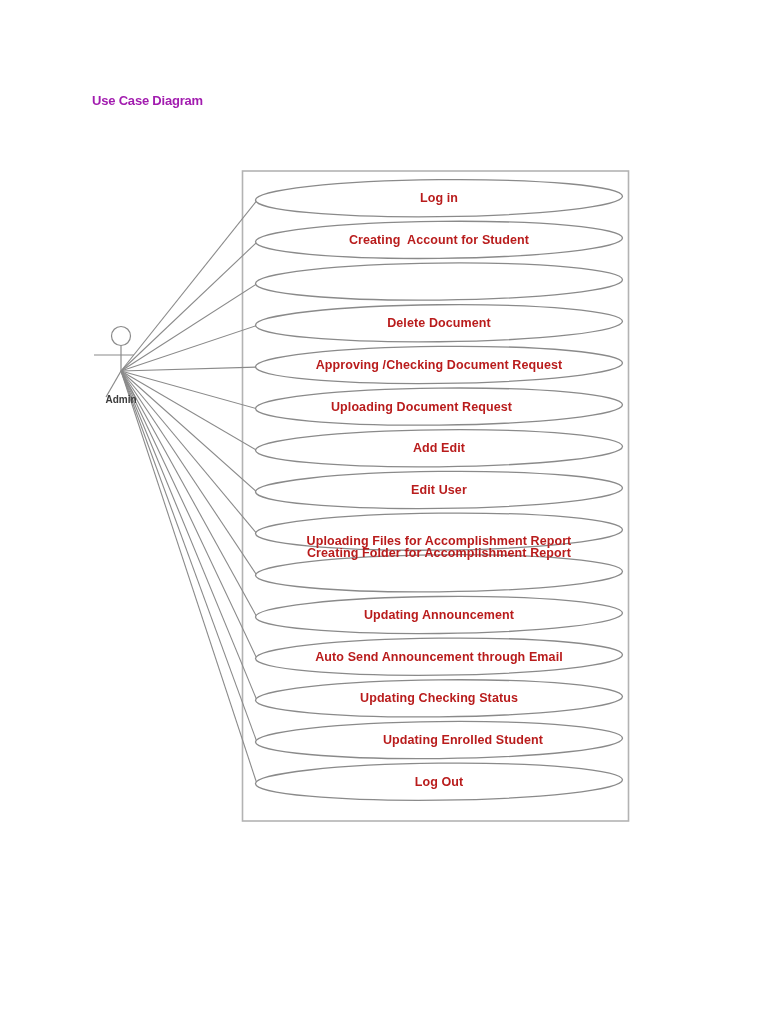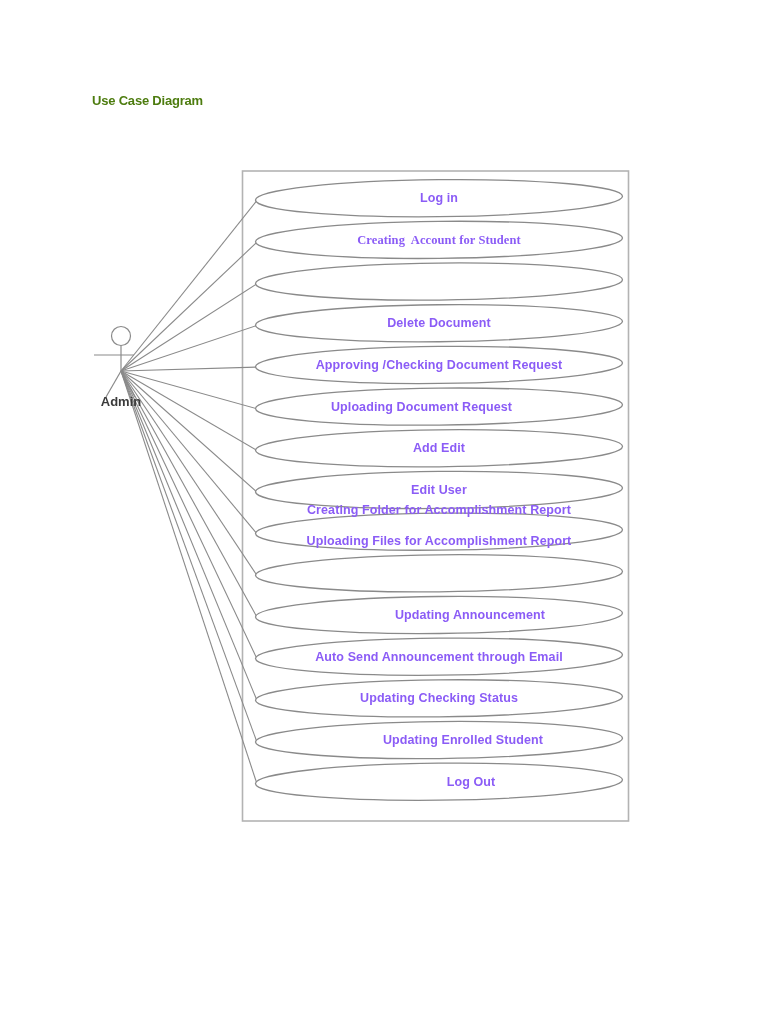--- a/index.html
+++ b/index.html
@@ -12,45 +12,45 @@
   .page {
     position: relative;
     width: 768px; height: 1024px;
     background: #ffffff;
   }
   .doc-title {
     position: absolute;
     left: 92px; top: 93px;
     font-size: 13px;
     font-weight: 700;
-    color: #4d7c0f;
+    color: #a21caf;
     letter-spacing: -0.2px;
   }
   #diagram-svg {
     position: absolute;
     left: 0; top: 0;
     width: 768px; height: 1024px;
   }
   #labels { position: absolute; left: 0; top: 0; width: 768px; height: 1024px; pointer-events: none; }
   .uc-label {
     position: absolute;
     height: 16px; line-height: 16px;
     text-align: center;
     font-size: 12.5px;
     font-weight: 700;
-    color: #8b5cf6;
+    color: #b91c1c;
     white-space: pre;
     letter-spacing: 0.1px;
   }
   .actor-label {
     position: absolute;
     left: 81px; top: 394px;
     width: 80px;
     text-align: center;
-    font-size: 13px;
+    font-size: 10px;
     font-weight: 700;
     color: #3a3a3a;
   }
 </style>
 </head>
 <body>
 
 <div class="page">
   <div class="doc-title">Use Case Diagram</div>
 
@@ -91,27 +91,27 @@
       <ellipse cx="439" cy="615" rx="183.5" ry="18.5" fill="#ffffff" stroke="#8a8a8a" stroke-width="1.3" transform="rotate(-0.6 439 615)"></ellipse>
       <ellipse cx="439" cy="656.6800000000001" rx="183.5" ry="18.5" fill="#ffffff" stroke="#8a8a8a" stroke-width="1.3" transform="rotate(-0.6 439 656.6800000000001)"></ellipse>
       <ellipse cx="439" cy="698.3599999999999" rx="183.5" ry="18.5" fill="#ffffff" stroke="#8a8a8a" stroke-width="1.3" transform="rotate(-0.6 439 698.3599999999999)"></ellipse>
       <ellipse cx="439" cy="740.04" rx="183.5" ry="18.5" fill="#ffffff" stroke="#8a8a8a" stroke-width="1.3" transform="rotate(-0.6 439 740.04)"></ellipse>
       <ellipse cx="439" cy="781.72" rx="183.5" ry="18.5" fill="#ffffff" stroke="#8a8a8a" stroke-width="1.3" transform="rotate(-0.6 439 781.72)"></ellipse>
     </svg>
 
   <div id="labels">
     <div class="actor-label">Admin</div>
   <div class="uc-label" style="left: 255.5px; top: 190.2px; width: 367px;">Log in</div>
-      <div class="uc-label" style="left: 255.5px; top: 231.88px; width: 367px; font-family: Liberation Serif, serif;">Creating  Account for Student</div>
+      <div class="uc-label" style="left: 255.5px; top: 231.88px; width: 367px;">Creating  Account for Student</div>
       <div class="uc-label" style="left: 255.5px; top: 315.24px; width: 367px;">Delete Document</div>
       <div class="uc-label" style="left: 255.5px; top: 356.92px; width: 367px;">Approving /Checking Document Request</div>
       <div class="uc-label" style="left: 238px; top: 398.6px; width: 367px;">Uploading Document Request</div>
       <div class="uc-label" style="left: 255.5px; top: 440.28px; width: 367px;">Add Edit</div>
       <div class="uc-label" style="left: 255.5px; top: 481.96px; width: 367px;">Edit User</div>
-      <div class="uc-label" style="left: 255.5px; top: 502px; width: 367px;">Creating Folder for Accomplishment Report</div>
+      <div class="uc-label" style="left: 255.5px; top: 545px; width: 367px;">Creating Folder for Accomplishment Report</div>
       <div class="uc-label" style="left: 255.5px; top: 533px; width: 367px;">Uploading Files for Accomplishment Report</div>
-      <div class="uc-label" style="left: 255.5px; top: 607px; width: 367px; margin-left: 31px;">Updating Announcement</div>
+      <div class="uc-label" style="left: 255.5px; top: 607px; width: 367px;">Updating Announcement</div>
       <div class="uc-label" style="left: 255.5px; top: 648.68px; width: 367px;">Auto Send Announcement through Email</div>
       <div class="uc-label" style="left: 255.5px; top: 690.36px; width: 367px;">Updating Checking Status</div>
       <div class="uc-label" style="left: 255.5px; top: 732.04px; width: 367px; padding-left: 48px;">Updating Enrolled Student</div>
-      <div class="uc-label" style="left: 255.5px; top: 773.72px; width: 367px; margin-left: 32px;">Log Out</div>
+      <div class="uc-label" style="left: 255.5px; top: 773.72px; width: 367px;">Log Out</div>
     </div>
 </div>
 
 </body></html>

